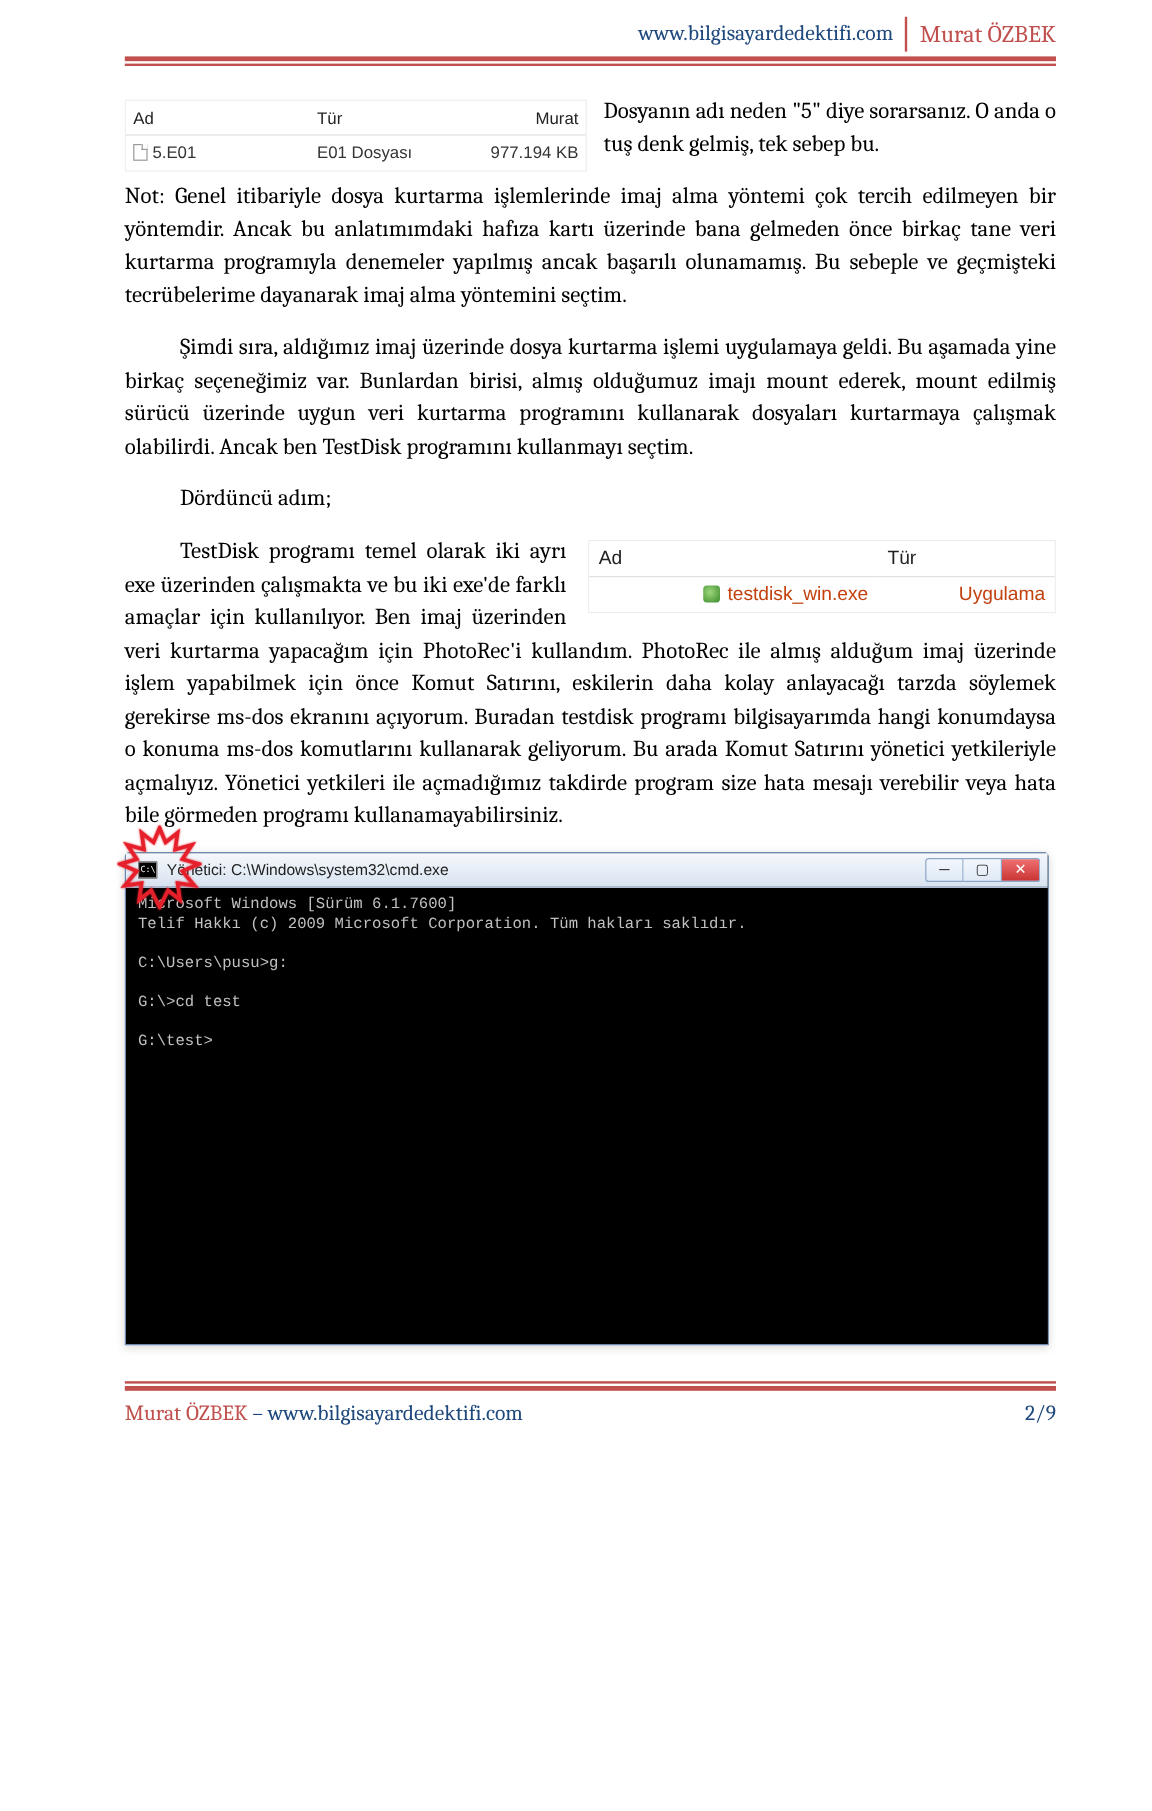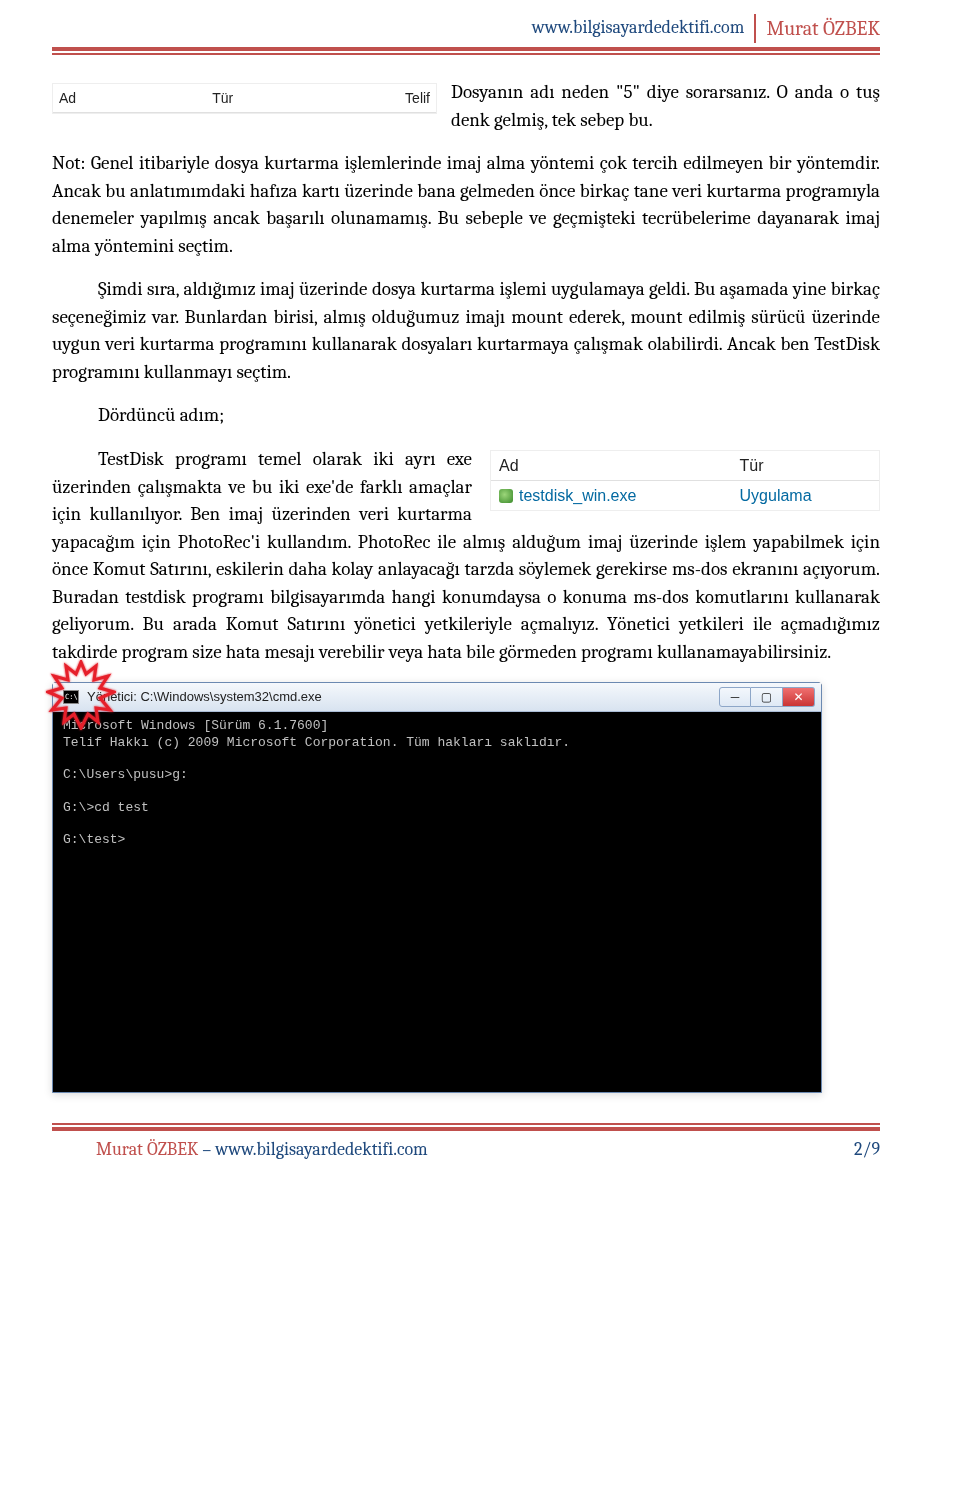--- a/index.html
+++ b/index.html
@@ -6,21 +6,21 @@
   body {
     font-family: Cambria, Georgia, "Times New Roman", serif;
     background: #fff;
     width: 960px;
     margin: 0 auto;
     color: #000;
     line-height: 1.45;
     font-size: 19px;
   }
   .page {
-    padding: 0 80px 40px 52px;
+    padding: 0 80px 40px 104px;
   }
   
   .hdr {
     display: flex;
     justify-content: flex-end;
     align-items: center;
     gap: 10px;
     padding: 14px 0 4px 0;
     border-bottom: 4px solid #c0504d;
     margin-bottom: 2px;
@@ -91,21 +91,22 @@
   .filelist2 table { width: 100%; border-collapse: collapse; }
   .filelist2 th {
     text-align: left;
     font-weight: normal;
     padding: 3px 8px;
     color: #222;
     border-bottom: 1px solid #e0e0e0;
   }
   .filelist2 td {
     padding: 3px 8px;
-    color: #0369a1;
+    color: #c2410c;
+    text-align: right;
   }
   .app-icon-green {
     display:inline-block; width:14px; height:14px; border-radius:3px;
     background: radial-gradient(circle at 40% 40%, #9cd67a, #3a8a2a);
     vertical-align:-2px; margin-right:6px;
   }
   .app-icon-swirl {
     display:inline-block; width:14px; height:14px; border-radius:50%;
     background: conic-gradient(#e53 0 90deg,#2c8 90deg 180deg,#38f 180deg 270deg,#fc3 270deg 360deg);
     vertical-align:-2px; margin-right:6px;
@@ -164,21 +165,21 @@
     line-height: 1.25;
     white-space: pre;
     font-size: 13px;
   }
   
   .ftr-line1 { height: 2px; background: #c0504d; margin-top: 30px; margin-bottom:2px;}
   .ftr-line2 { height: 4px; background: #c0504d; margin-bottom: 6px;}
   .ftr {
     display:flex; justify-content:space-between; align-items:center;
     padding: 0 0 18px 0;
-    color:#1f497d; font-size: 18px; margin-left: 44px;
+    color:#1f497d; font-size: 18px;
   }
   .ftr-left span.auth { color:#c0504d; }
   .ftr-right { color:#1f497d; }
 </style>
 </head>
 <body>
 
 <div class="page">
 
   <div class="hdr">
@@ -186,21 +187,26 @@
     <span class="hdr-author">Murat ÖZBEK</span>
   </div>
   <div class="hdr-underline"></div>
 
   <div class="filelist1">
     <table>
       <tbody>
           <tr>
         <th style="width:40%">Ad</th>
         <th style="width:35%">Tür</th>
-        <th style="width:25%;text-align:right">Telif</th>
+        <th style="width:25%;text-align:right">Murat</th>
+      </tr>
+      <tr>
+        <td><span class="file-icon"></span><span>5.E01</span></td>
+        <td>E01 Dosyası</td>
+        <td style="text-align:right">977.194 KB</td>
       </tr>
     </tbody>
       </table>
   </div>
 
   <p class="body">Dosyanın adı neden "5" diye sorarsanız. O anda o tuş denk gelmiş, tek sebep bu.</p>
 
   <p class="body clearfix">Not: Genel itibariyle dosya kurtarma işlemlerinde imaj alma yöntemi çok tercih edilmeyen bir yöntemdir. Ancak bu anlatımımdaki hafıza kartı üzerinde bana gelmeden önce birkaç tane veri kurtarma programıyla denemeler yapılmış ancak başarılı olunamamış. Bu sebeple ve geçmişteki tecrübelerime dayanarak imaj alma yöntemini seçtim.</p>
 
 

